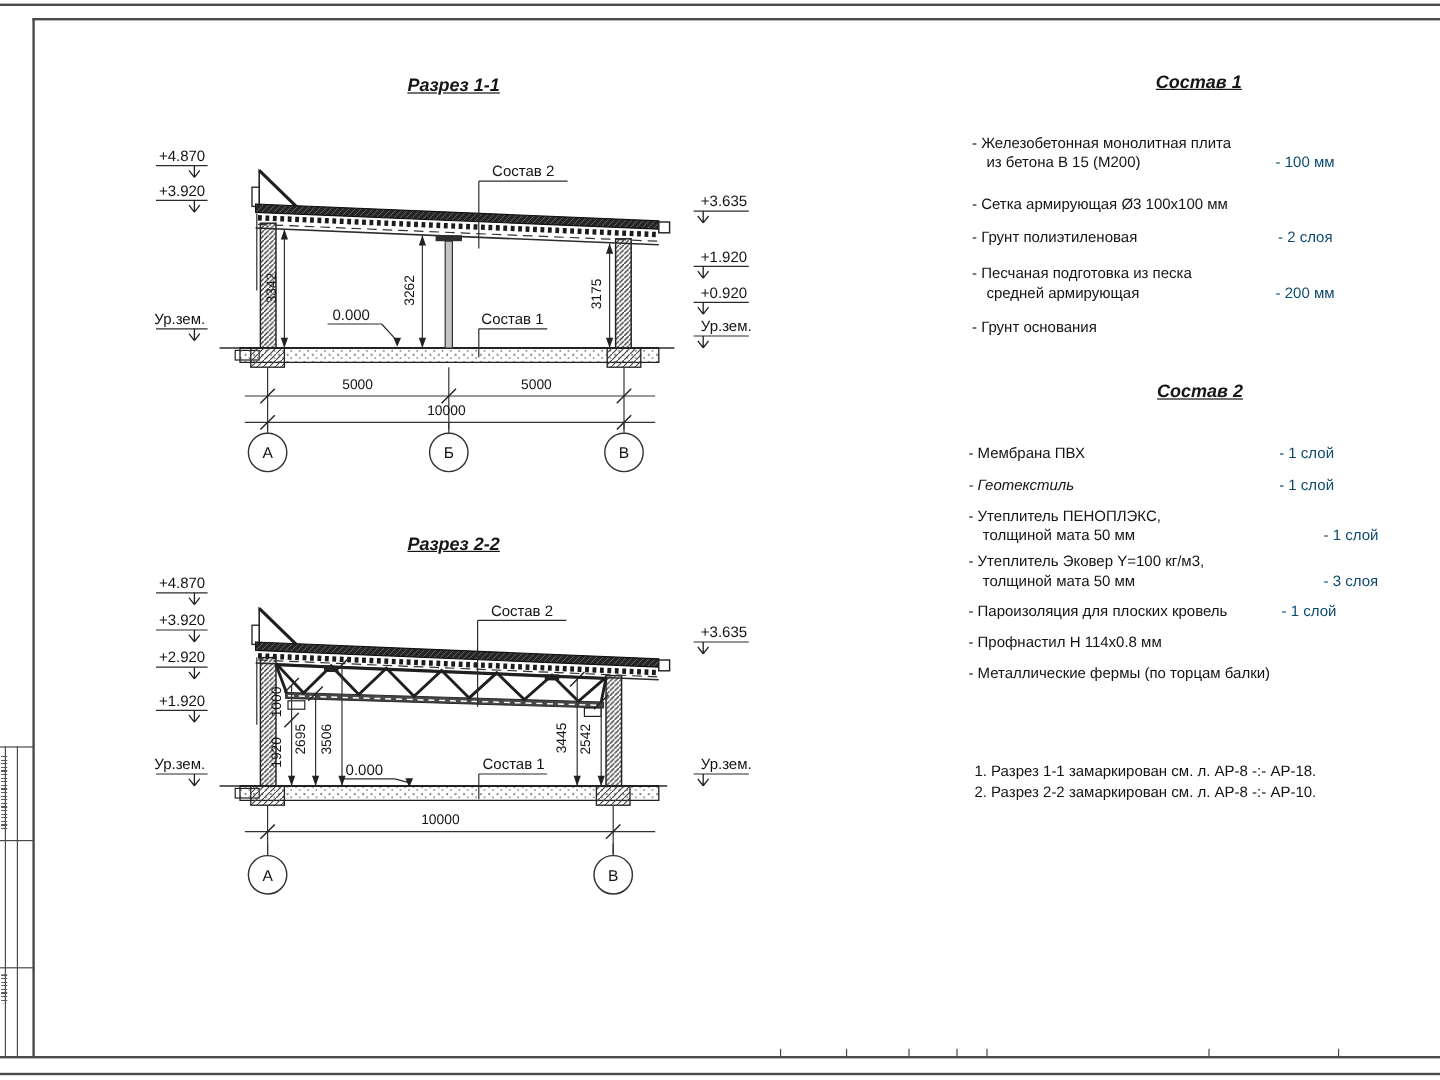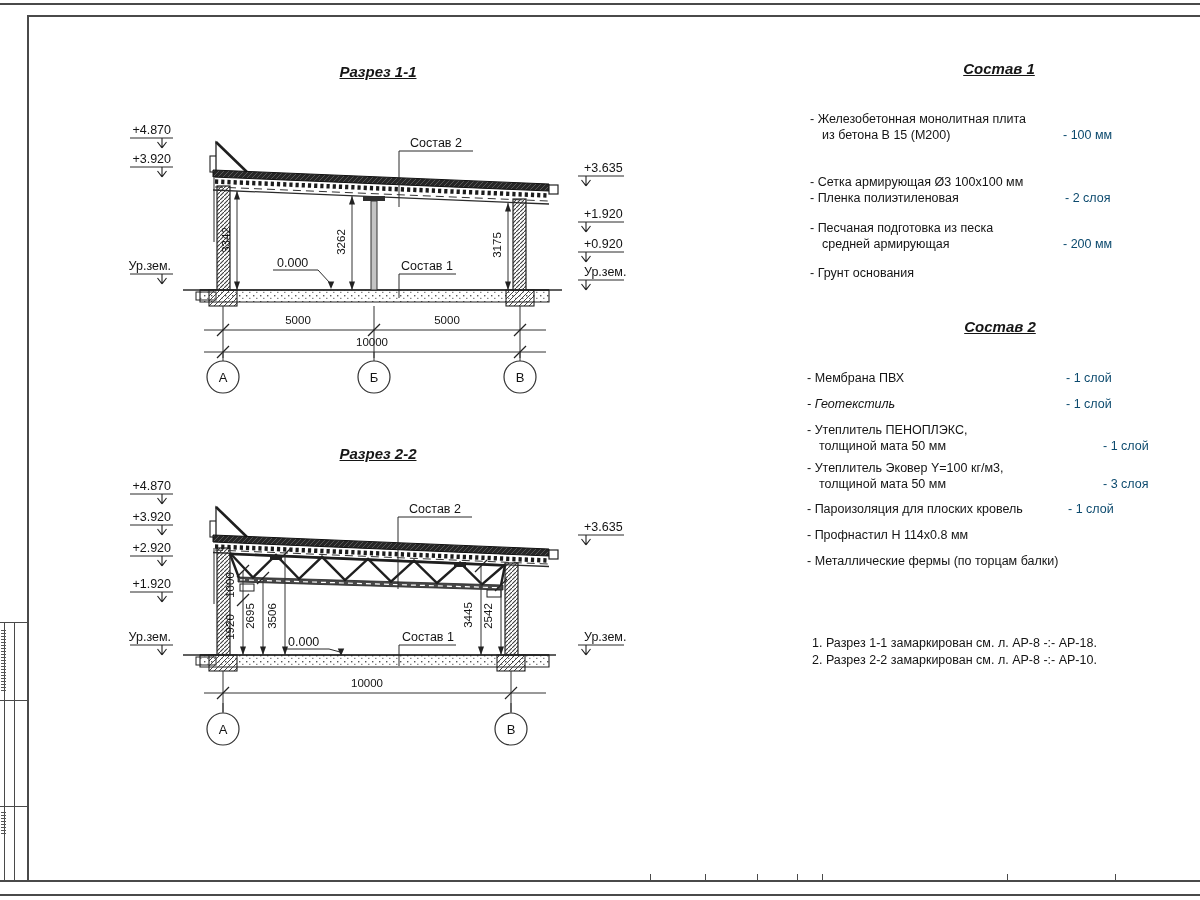--- a/index.html
+++ b/index.html
@@ -402,23 +402,23 @@
   </g>
 </svg>
 
 <div class="spec" style="left:800px;top:58px;width:398px;height:250px;">
   <div class="spec-title" style="top:2px;">Состав 1</div>
 
   <div class="spec-line" style="left:10px;top:54px;">- Железобетонная  монолитная плита</div>
   <div class="spec-line" style="left:22px;top:70px;">из бетона В 15 (М200)</div>
   <div class="spec-val" style="left:263px;top:70px;">- 100 мм</div>
 
-  <div class="spec-line" style="left:10px;top:117px;text-align:center;">- Сетка армирующая Ø3 100х100 мм</div>
-
-  <div class="spec-line" style="left:10px;top:133px;">- Пленка полиэтиленовая</div>
+  <div class="spec-line" style="left:10px;top:105px;text-align:center;">- Сетка армирующая Ø3 100х100 мм</div>
+
+  <div class="spec-line" style="left:10px;top:133px;">- Грунт полиэтиленовая</div>
   <div class="spec-val" style="left:265px;top:133px;">- 2 слоя</div>
 
   <div class="spec-line" style="left:10px;top:163px;">- Песчаная подготовка из песка</div>
   <div class="spec-line" style="left:22px;top:179px;">средней армирующая</div>
   <div class="spec-val" style="left:263px;top:179px;">- 200 мм</div>
 
   <div class="spec-line" style="left:10px;top:208px;">- Грунт основания</div>
 </div>
 
 <div class="spec" style="left:800px;top:316px;width:400px;height:260px;">

